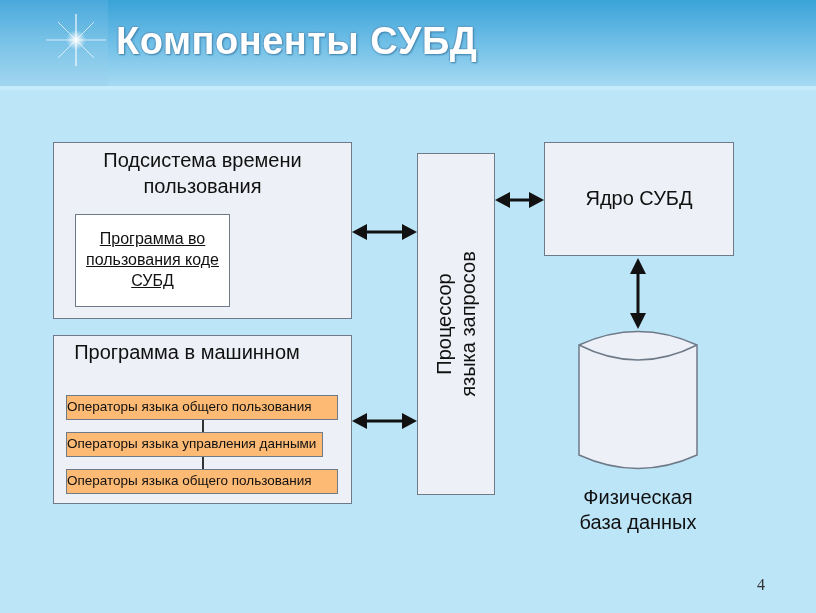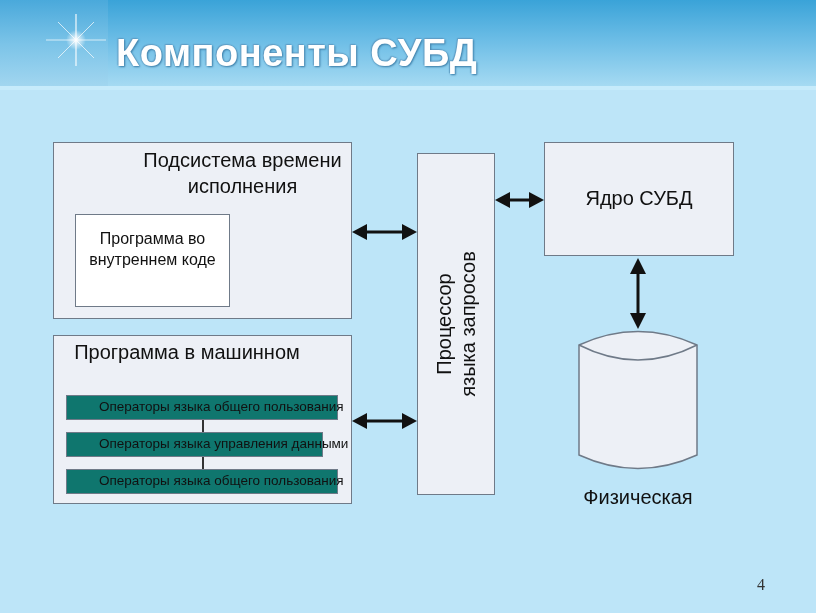--- a/index.html
+++ b/index.html
@@ -1,26 +1,26 @@
 <!DOCTYPE html>
 <html><head>
 <meta charset="utf-8">
 <style>
   html,body{margin:0;padding:0;}
   body{width:816px;height:613px;position:relative;overflow:hidden;background:#bde5f8;font-family:"Liberation Sans",sans-serif;}
   .header{position:absolute;left:0;top:0;width:816px;height:89px;background:linear-gradient(180deg,#3aa3d8 0%,#6cbde6 45%,#a9dcf3 100%);}
   .header-left{position:absolute;left:0;top:0;width:108px;height:89px;background:linear-gradient(180deg,#4aa9db 0%,#7cc4e8 50%,#a4d7f0 100%);}
   .header-strip{position:absolute;left:0;top:86px;width:816px;height:4px;background:#c6ebfb;}
   .title{position:absolute;left:116px;top:20px;font-size:38px;font-weight:bold;color:#ffffff;letter-spacing:0.5px;
-    text-shadow:0 0 2px #4e8fb8,1px 1px 2px #3c7ea8,-1px -1px 1px #6aa6cc;margin-top:12px;}
+    text-shadow:0 0 2px #4e8fb8,1px 1px 2px #3c7ea8,-1px -1px 1px #6aa6cc;}
   .star{position:absolute;left:40px;top:12px;width:70px;height:60px;}
   .box{position:absolute;background:#edf0f6;border:1.5px solid #6f7a88;box-sizing:border-box;}
   .wbox{position:absolute;background:#ffffff;border:1.5px solid #6f7a88;box-sizing:border-box;}
   .lbl{position:absolute;text-align:center;color:#111;}
-  .op{position:absolute;background:#0f766e;border:1.5px solid #6f7a88;box-sizing:border-box;font-size:13.5px;color:#111;line-height:22px;white-space:nowrap;padding-left:32px;}
+  .op{position:absolute;background:#fdba74;border:1.5px solid #6f7a88;box-sizing:border-box;font-size:13.5px;color:#111;line-height:22px;white-space:nowrap;}
   .vline{position:absolute;width:1.5px;background:#333;}
   svg.arrows{position:absolute;left:0;top:0;}
   .rot{position:absolute;left:417px;top:155px;width:78px;height:338px;}
   .rot-inner{position:absolute;left:50%;top:50%;width:300px;transform:translate(-50%,-50%) rotate(-90deg);text-align:center;font-size:20px;line-height:24px;color:#111;}
   .pagenum{position:absolute;left:757px;top:576px;font-family:"Liberation Serif",serif;font-size:16px;color:#333;}
 </style>
 </head>
 <body>
 
 <div class="header"></div>
@@ -37,28 +37,29 @@
   <circle cx="36" cy="28" r="10" fill="url(#glow)"></circle>
   <line x1="36" y1="2" x2="36" y2="54" stroke="#fff" stroke-width="1.3" opacity="0.85"></line>
   <line x1="6" y1="28" x2="66" y2="28" stroke="#fff" stroke-width="1" opacity="0.7"></line>
   <line x1="18" y1="10" x2="54" y2="46" stroke="#fff" stroke-width="1" opacity="0.7"></line>
   <line x1="54" y1="10" x2="18" y2="46" stroke="#fff" stroke-width="1" opacity="0.7"></line>
 </svg>
 
 <div class="title">Компоненты СУБД</div>
 
 <div class="box" style="left:53px;top:142px;width:299px;height:177px;"></div>
-<div class="lbl" style="left:53px;top:147px;width:299px;font-size:20px;line-height:26px;padding-left:40px;">
+<div class="lbl" style="left:53px;top:147px;width:299px;font-size:20px;line-height:26px;">
   <div>Подсистема времени</div>
-  <div>исполнения</div>
+  <div>пользования</div>
 </div>
 <div class="wbox" style="left:75px;top:214px;width:155px;height:93px;"></div>
-<div class="lbl" style="left:75px;top:228px;width:155px;font-size:16px;line-height:21px;">
+<div class="lbl" style="left:75px;top:228px;width:155px;font-size:16px;line-height:21px;text-decoration:underline;">
   <div>Программа во</div>
-  <div>внутреннем коде</div>
+  <div>пользования коде</div>
+  <div>СУБД</div>
 </div>
 
 <div class="box" style="left:53px;top:335px;width:299px;height:169px;"></div>
 <div class="lbl" style="left:53px;top:340px;width:268px;font-size:20px;line-height:25px;">
   <div>Программа в машинном</div>
 </div>
 <div class="op" style="left:66px;top:395px;width:272px;height:25px;">Операторы языка общего пользования</div>
 <div class="vline" style="left:202px;top:420px;height:12px;"></div>
 <div class="op" style="left:66px;top:432px;width:257px;height:25px;">Операторы языка управления данными</div>
 <div class="vline" style="left:202px;top:457px;height:12px;"></div>
@@ -97,15 +98,16 @@
     <polygon points="638,329 630,313 646,313" stroke="none"></polygon>
   </g>
   <g>
     <path d="M579,345 L579,455 Q638,482 697,455 L697,345 Q638,318 579,345 Z" fill="#edf0f6" stroke="#6f7a88" stroke-width="1.5"></path>
     <path d="M579,345 Q638,375 697,345" fill="none" stroke="#6f7a88" stroke-width="1.5"></path>
   </g>
 </svg>
 
 <div class="lbl" style="left:548px;top:485px;width:180px;font-size:20px;line-height:25px;">
   <div>Физическая</div>
+  <div>база данных</div>
 </div>
 
 <div class="pagenum">4</div>
 
 </body></html>

